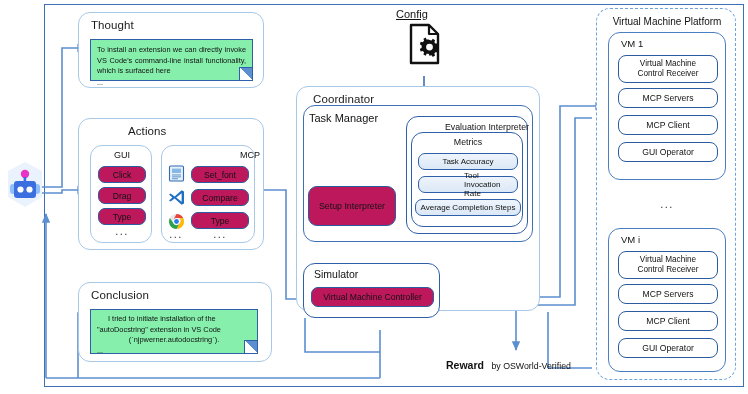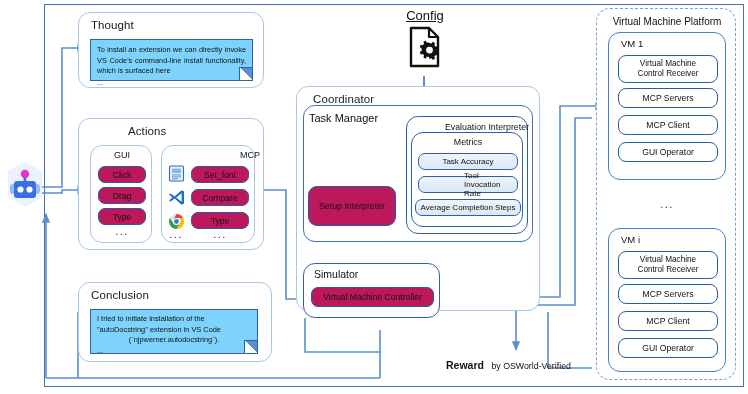--- a/index.html
+++ b/index.html
@@ -7,21 +7,21 @@
   #root{position:relative;width:748px;height:394px;overflow:hidden;background:#fff;}
   #svg-layer{position:absolute;left:0;top:0;width:748px;height:394px;}
   .node{position:absolute;box-sizing:border-box;}
   .outer-frame{position:absolute;left:44px;top:4px;width:700px;height:383px;border:1.5px solid #3f6fb5;box-sizing:border-box;}
 
   
   .grp{border:1.4px solid #a8c8e8;border-radius:12px;background:#fff;padding-left:6px;}
   .grp-title{position:absolute;font-size:11.5px;color:#1b1b1b;letter-spacing:.1px;}
 
   
-  .note{border:1.3px solid #2f5fa8;background:#7dd3fc;box-sizing:border-box;}
+  .note{border:1.3px solid #2f5fa8;background:#86efac;box-sizing:border-box;}
   .note-txt{font-size:7.4px;line-height:1.42;color:#111;padding:5px 6px 3px 6px;text-align:justify;}
   .fold{position:absolute;right:0;bottom:0;width:12px;height:12px;
         background:linear-gradient(225deg,#5b8fd0 0 49%,#ffffff 50% 100%);
         border-left:1.2px solid #2f5fa8;border-top:1.2px solid #2f5fa8;}
 
   
   .pill{border:1.2px solid #2b5ca0;border-radius:7px;background:#be185d;
         display:flex;align-items:center;justify-content:center;
         font-size:8.6px;color:#111;box-sizing:border-box;}
   .pill.metric{background:linear-gradient(180deg,#eef4fb 0%,#dbe8f6 100%);border-color:#2f5fa8;}
@@ -154,31 +154,31 @@
       <div class="pill" style="position:absolute;left:29px;top:66px;width:58px;height:17px;">Type</div>
       <div class="dots" style="left:2px;top:82px;width:24px;">...</div>
       <div class="dots" style="left:29px;top:82px;width:58px;">...</div>
     </div>
   </div>
 
   <div class="node grp" style="left:78px;top:282px;width:194px;height:80px;">
     <div class="grp-title" style="left:12px;top:6px;">Conclusion</div>
     <div class="note" style="position:absolute;left:11px;top:26px;width:168px;height:45px;">
       <div style="font-size:7.4px;line-height:1.45;color:#111;padding:4px 6px 0 6px;">
-        <div style="text-align:justify;">I tried to initiate installation of the</div>
+        <div style="text-align:justify;margin-left:11px;">I tried to initiate installation of the</div>
         <div style="text-align:justify;">"autoDocstring" extension in VS Code</div>
         <div style="text-align:center;">(`njpwerner.autodocstring`).</div>
         <div>...</div>
       </div>
       <div class="fold"></div>
     </div>
   </div>
 
   <div class="node" style="left:396px;top:8px;width:58px;height:70px;">
-    <div style="font-size:13px;color:#111;text-align:center;text-decoration:underline;">Config</div>
+    <div style="font-size:11px;color:#111;text-decoration:underline;">Config</div>
     <div style="display:flex;justify-content:center;margin-top:3px;">
       <svg width="36" height="42" viewBox="0 0 36 42">
         <path d="M4,2 L22,2 L31,11 L31,40 L4,40 Z" fill="#fff" stroke="#111" stroke-width="2.4" stroke-linejoin="round"></path>
         <path d="M22,2 L22,11 L31,11" fill="none" stroke="#111" stroke-width="2.2" stroke-linejoin="round"></path>
         <g transform="translate(22.5,25.5)">
           <path d="M0,-9.2 L2.2,-8.6 L3.6,-10.6 L6.1,-8.9 L5.2,-6.7 L6.9,-5.1 L9.1,-6 L10.4,-3.2 L8.4,-1.8 L8.4,0.5 L10.4,1.9 L9.1,4.7 L6.9,3.8 L5.2,5.4 L6.1,7.6 L3.6,9.3 L2.2,7.3 L0,7.9 L-0.9,5.7 L-3.2,5.7 L-4.1,7.9 L-6.6,6.5 L-5.9,4.2 L-7.4,2.6 L-9.6,3.2 L-10.5,0.5 L-8.5,-0.9 L-8.5,-3.2 L-10.5,-4.6 L-9.6,-7.3 L-7.4,-6.7 L-5.9,-8.3 L-6.6,-10.5 L-4.1,-11.9 L-3.2,-9.7 L-0.9,-9.7 Z" fill="#111" transform="scale(0.92)"></path>
           <circle cx="0" cy="-1.4" r="3.4" fill="#fff"></circle>
         </g>
       </svg>
     </div>

